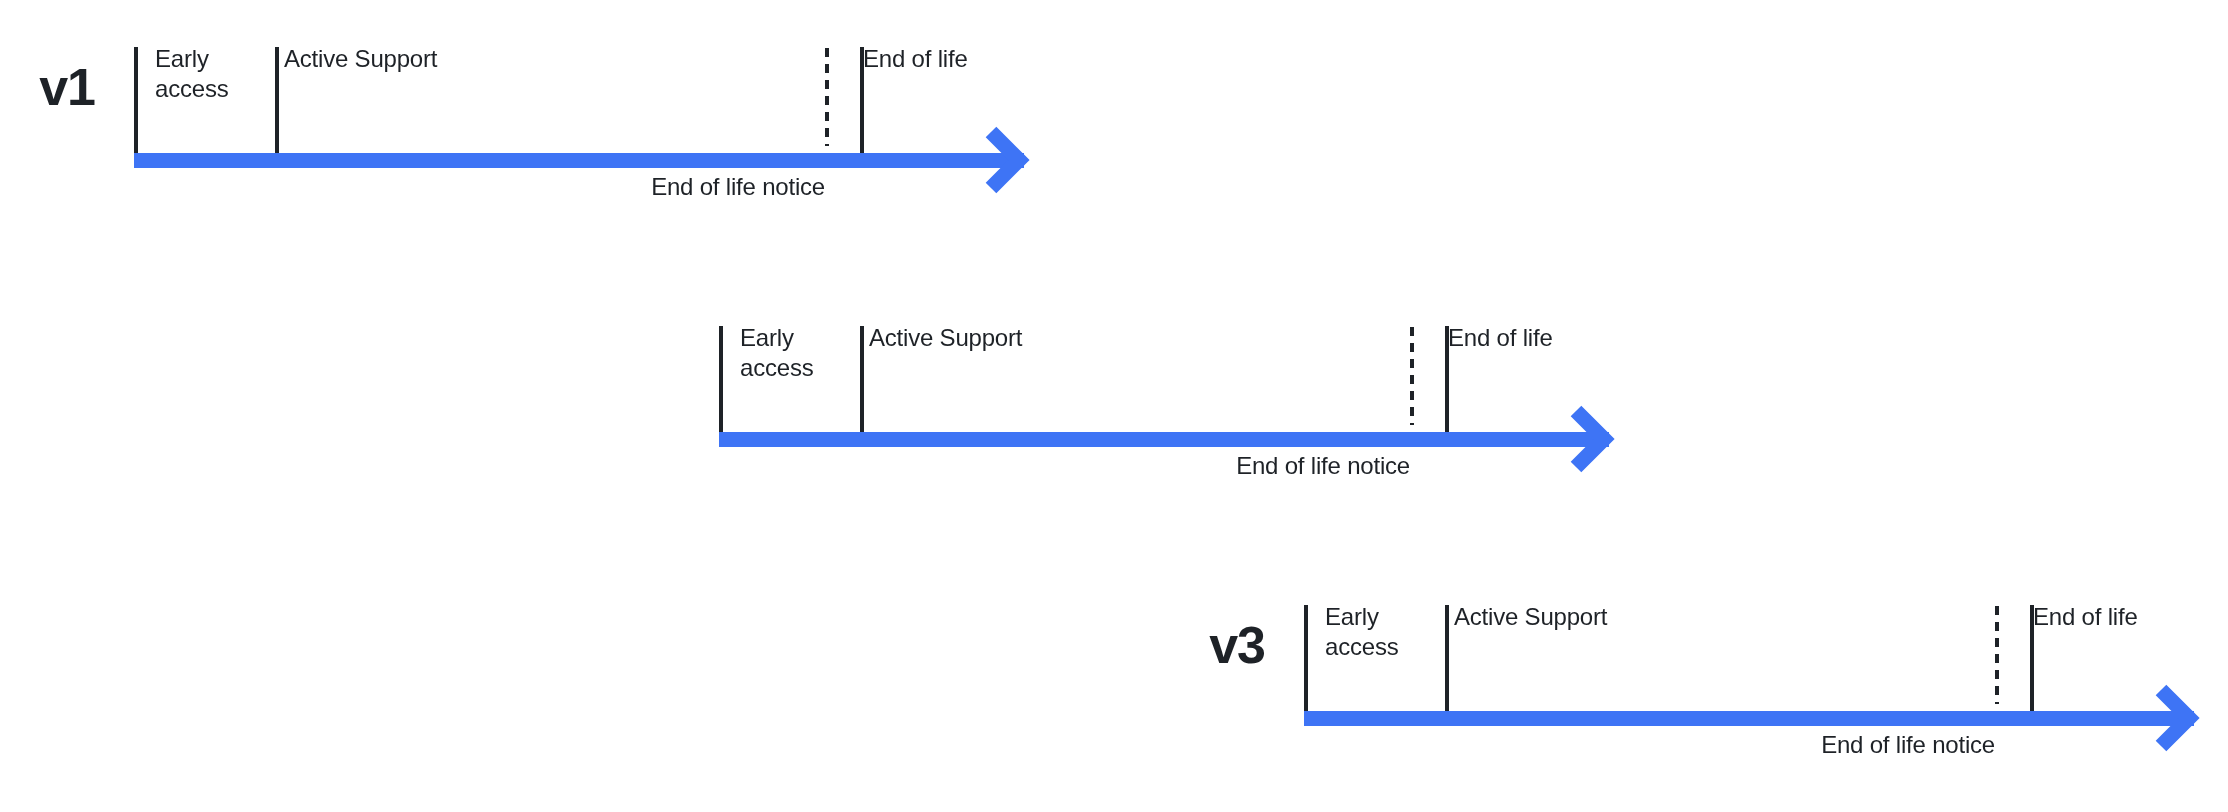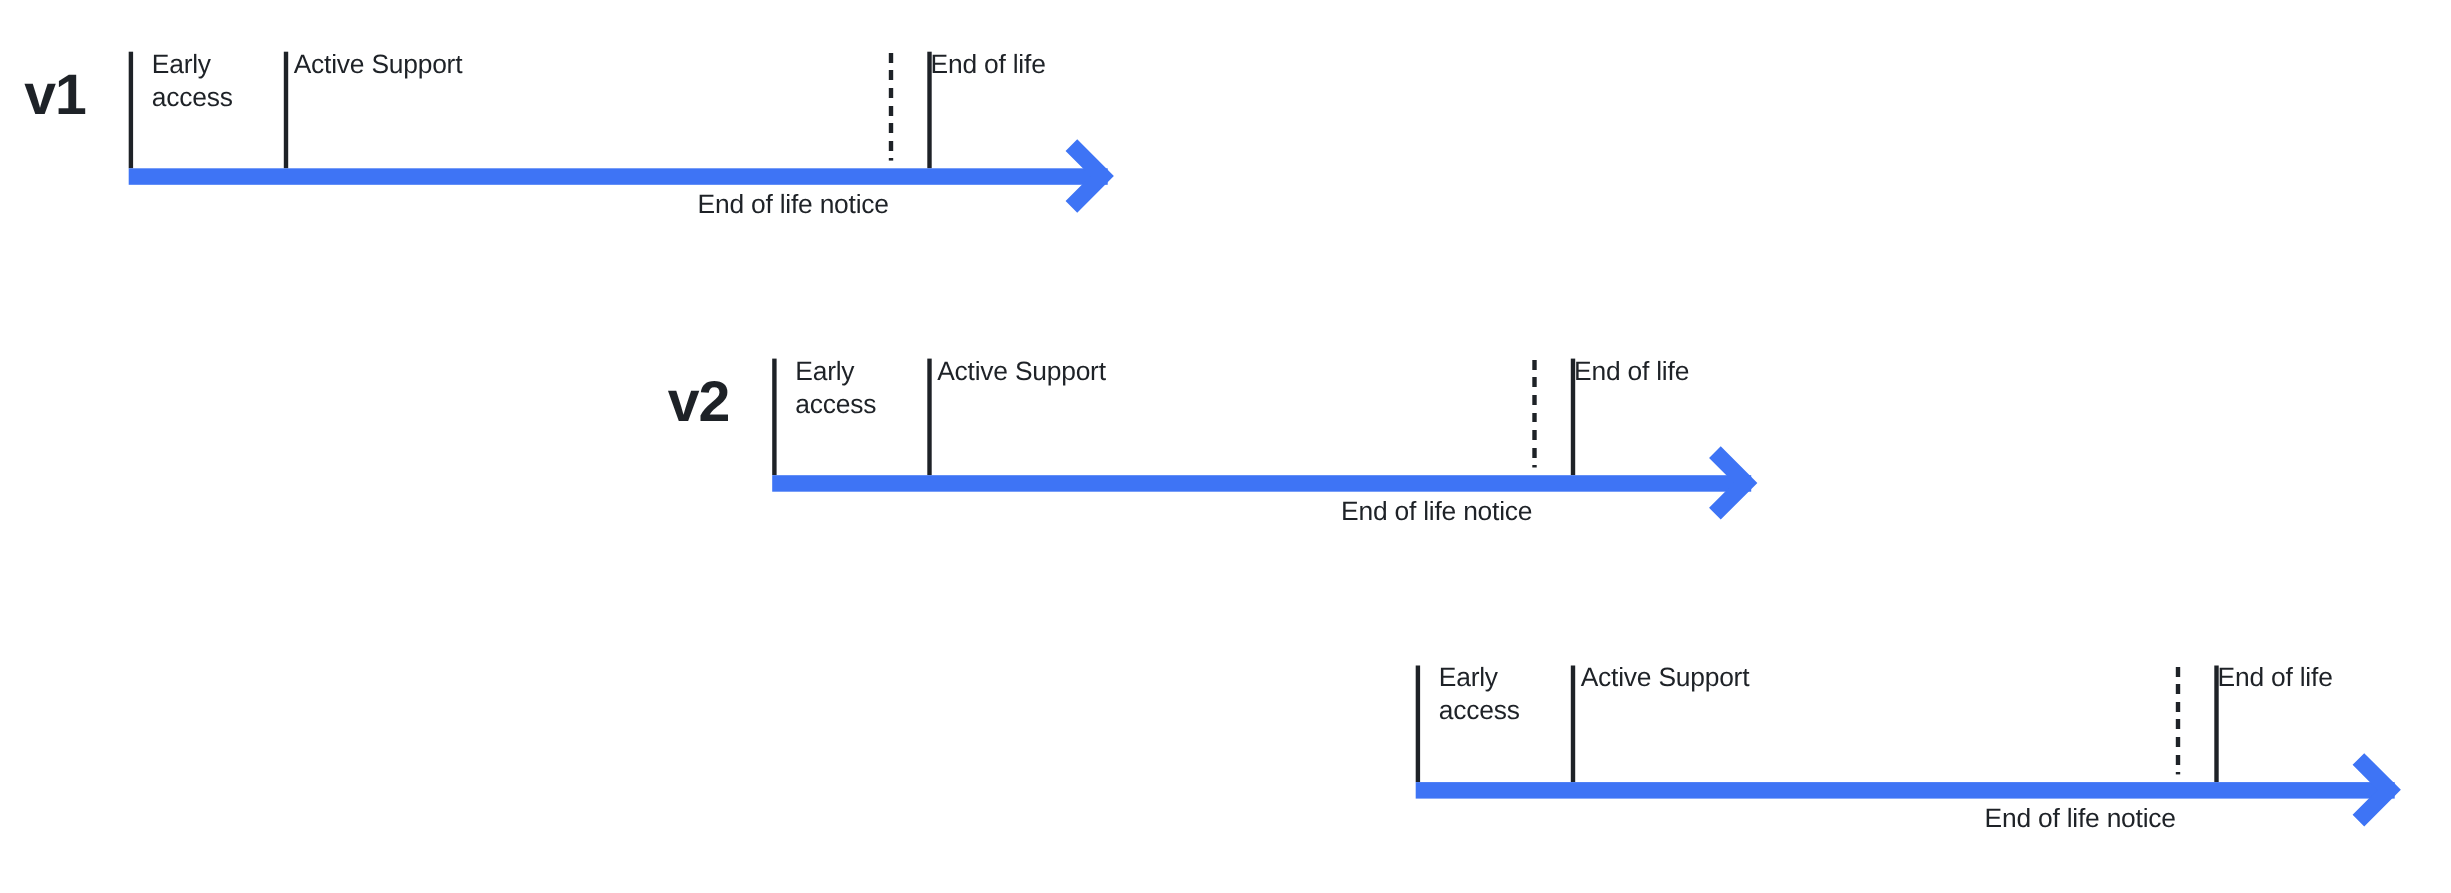--- a/index.html
+++ b/index.html
@@ -10,21 +10,21 @@
   *{margin:0;padding:0;box-sizing:border-box;}
   html,body{background:var(--bg);}
   body{
     width:2228px;height:812px;
     position:relative;overflow:hidden;
     font-family:"Liberation Sans", sans-serif;
     color:var(--ink);
   }
   .canvas{position:absolute;inset:0;width:2228px;height:812px;}
 
-  .timeline-row{position:absolute;width:980px;height:175px;}
+  .timeline-row{position:absolute;width:980px;height:175px;margin-left:17px;}
   .row-0{left:117px;top:47px;}
   .row-1{left:702px;top:326px;}
   .row-2{left:1287px;top:605px;}
 
   .version-label{
     position:absolute;left:-210px;top:14px;width:171px;
     text-align:right;
     font-size:52px;font-weight:bold;line-height:1.0;
     letter-spacing:-1px;
     color:var(--ink);
@@ -94,36 +94,36 @@
     <div class="tick tick-eol"></div>
     <div class="phase-label phase-eol">End of life</div>
     <div class="timeline-bar"></div>
     <svg class="arrowhead" viewBox="0 0 60 80" aria-hidden="true">
         <path d="M6 12 L34 40 L6 68"></path>
       </svg>
     <div class="notice-label">End of life notice</div>
   </div>
 
   <div class="timeline-row row-1">
-    <span class="version-label">v2</span>
     <div class="tick tick-start"></div>
     <div class="phase-label phase-early">Early access</div>
     <div class="tick tick-active"></div>
     <div class="phase-label phase-active">Active Support</div>
     <div class="dashed-line"></div>
     <div class="tick tick-eol"></div>
     <div class="phase-label phase-eol">End of life</div>
     <div class="timeline-bar"></div>
     <svg class="arrowhead" viewBox="0 0 60 80" aria-hidden="true">
         <path d="M6 12 L34 40 L6 68"></path>
       </svg>
     <div class="notice-label">End of life notice</div>
   </div>
 
   <div class="timeline-row row-2">
+    <span class="version-label">v3</span>
     <div class="tick tick-start"></div>
     <div class="phase-label phase-early">Early access</div>
     <div class="tick tick-active"></div>
     <div class="phase-label phase-active">Active Support</div>
     <div class="dashed-line"></div>
     <div class="tick tick-eol"></div>
     <div class="phase-label phase-eol">End of life</div>
     <div class="timeline-bar"></div>
     <svg class="arrowhead" viewBox="0 0 60 80" aria-hidden="true">
         <path d="M6 12 L34 40 L6 68"></path>

